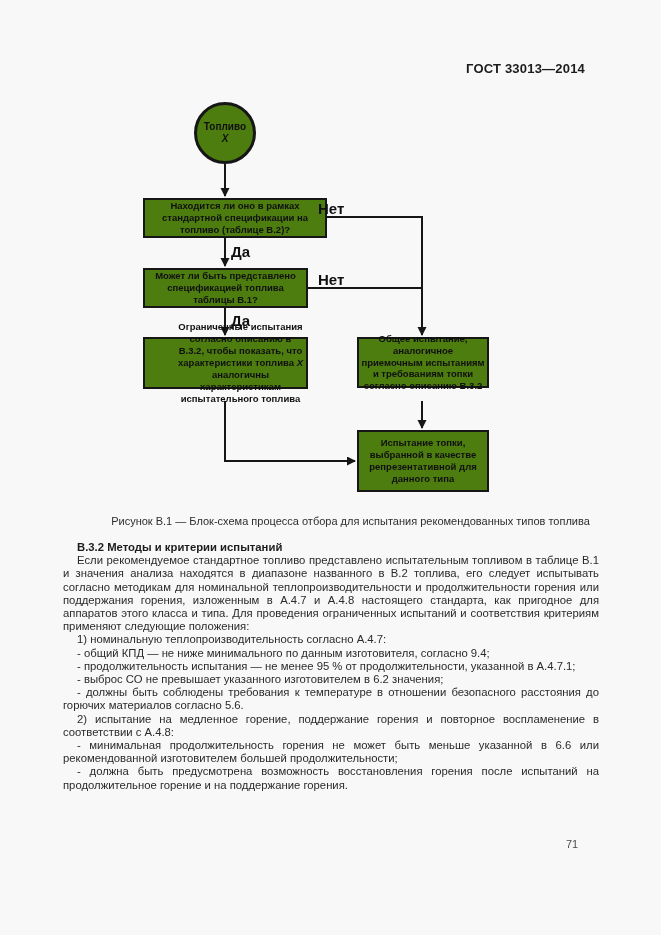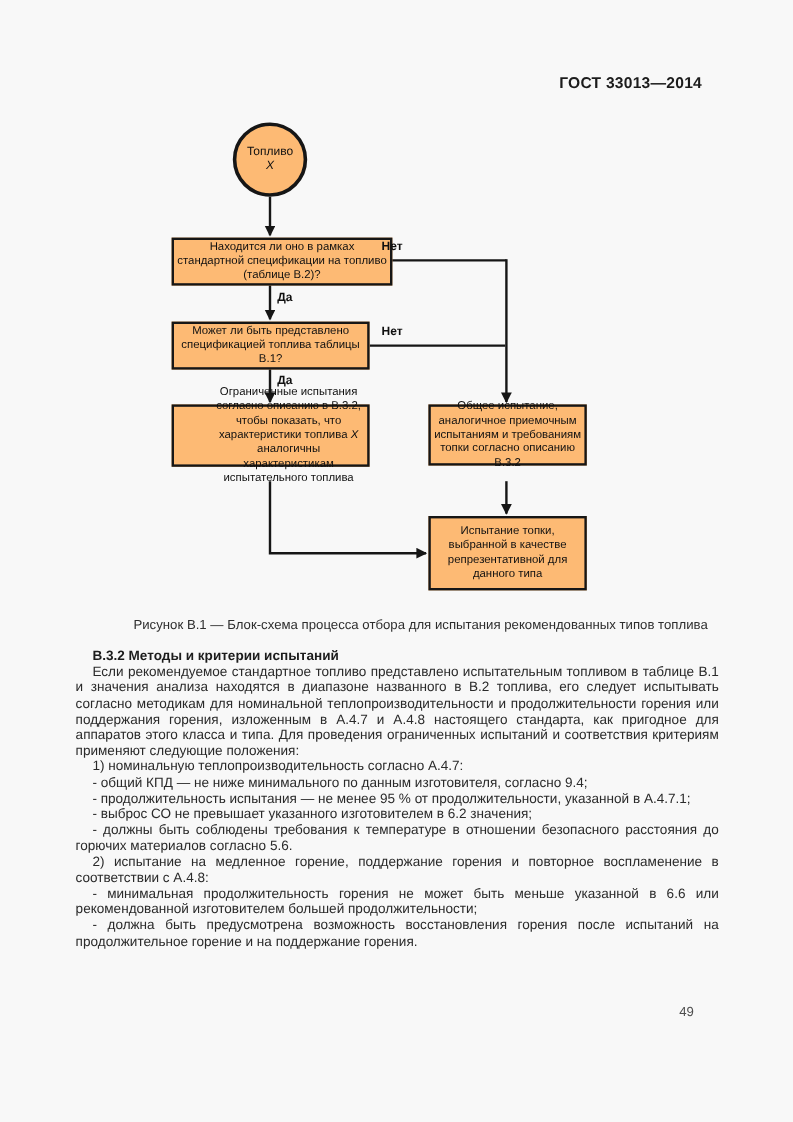--- a/index.html
+++ b/index.html
@@ -10,29 +10,29 @@
     color:#2e2e2e;
     position:relative;
     overflow:hidden;
   }
   .doc-header {
     position:absolute; top:61px; right:76px;
     font-size:13px; font-weight:bold; color:#1c1c1c; letter-spacing:.2px;
   }
   svg.connectors { position:absolute; left:0; top:0; width:661px; height:935px; }
   .fc-node {
-    position:absolute; border:2px solid #161616; background:#fdba74;
+    position:absolute; border:2px solid #161616; background:#4d7c0f;
     display:flex; align-items:center; justify-content:center;
-    text-align:center; font-weight:normal; font-size:9.5px; line-height:1.25;
+    text-align:center; font-weight:bold; font-size:9.5px; line-height:1.25;
     color:#101010; padding:2px;
   }
   .fc-circle { border-radius:50%; border-width:3px; flex-direction:column; font-size:10px; }
   .it { font-style:italic; }
   .fc-label {
-    position:absolute; font-weight:bold; font-size:10px; color:#101010;
+    position:absolute; font-weight:bold; font-size:15px; color:#101010;
   }
   .fig-caption {
     position:absolute; top:515px; left:0; width:661px; text-align:center;
     font-size:11px; color:#2e2e2e;margin-left:20px;
   }
   .body-text {
     position:absolute; top:541px; left:63px; width:536px;
     font-size:11.3px; line-height:13.2px; text-align:justify; color:#2a2a2a;
   }
   .body-text p { text-indent:14px; }
@@ -94,13 +94,13 @@
   <p>1) номинальную теплопроизводительность согласно А.4.7:</p>
   <p>- общий КПД — не ниже минимального по данным изготовителя, согласно 9.4;</p>
   <p>- продолжительность испытания — не менее 95 % от продолжительности, указанной в А.4.7.1;</p>
   <p>- выброс СО не превышает указанного изготовителем в 6.2 значения;</p>
   <p>- должны быть соблюдены требования к температуре в отношении безопасного расстояния до горючих материалов согласно 5.6.</p>
   <p>2) испытание на медленное горение, поддержание горения и повторное воспламенение в соответствии с А.4.8:</p>
   <p>- минимальная продолжительность горения не может быть меньше указанной в 6.6 или рекомендованной изготовителем большей продолжительности;</p>
   <p>- должна быть предусмотрена возможность восстановления горения после испытаний на продолжительное горение и на поддержание горения.</p>
 </div>
 
-<div class="page-number">49</div>
+<div class="page-number">71</div>
 
 </body></html>

